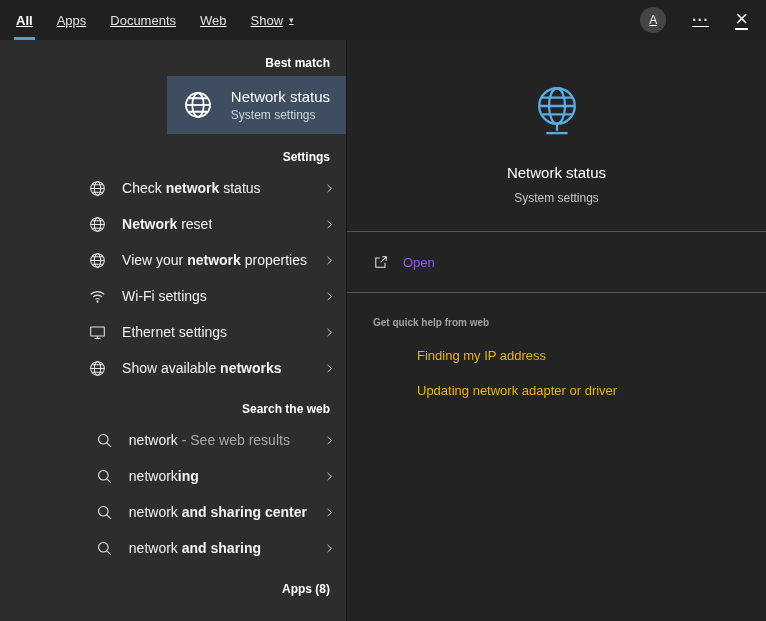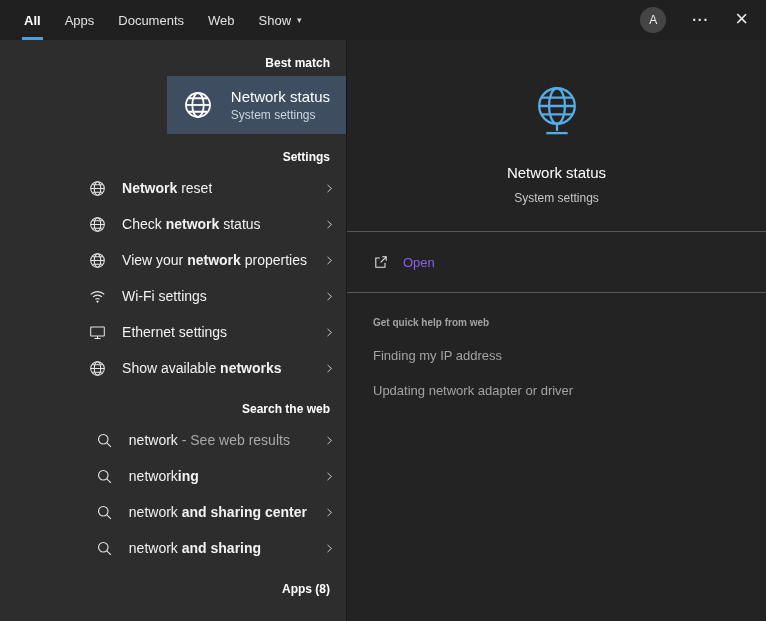--- a/index.html
+++ b/index.html
@@ -1,21 +1,21 @@
 <!DOCTYPE html>
 <html style="--accent-blue: #4ba0e0; --icon-blue: #56ace4; --best-match-bg: #3e4e60; --topbar-bg: #202020; --left-bg: #2d2d2d; --right-bg: #232323; --divider: #565656;"><head>
 <meta charset="utf-8">
 <style>
   html,body{margin:0;padding:0;background:#111;}
   body{width:766px;height:621px;overflow:hidden;font-family:"Liberation Sans","DejaVu Sans",sans-serif;}
   *{box-sizing:border-box;}
   .app{width:766px;height:621px;display:flex;flex-direction:column;overflow:hidden;color:#fff;}
 
   
-  .topbar{flex:0 0 40px;height:40px;display:flex;align-items:stretch;background:var(--topbar-bg,#202020);padding-left:12px;}
+  .topbar{flex:0 0 40px;height:40px;display:flex;align-items:stretch;background:var(--topbar-bg,#202020);padding-left:4px;text-decoration:underline;}
   .tabs{display:flex;align-items:stretch;}
   .tab{display:flex;align-items:center;gap:6px;margin:0 10px;padding:3px 2px 0 2px;font-size:13px;color:#e2e2e2;border-bottom:3px solid transparent;cursor:default;white-space:nowrap;}
   .tab.active{color:#fff;font-weight:700;border-bottom-color:var(--accent-blue,#4ba0e0);}
   .caret{font-size:9px;color:#cfcfcf;line-height:1;}
   .topbar-right{margin-left:auto;display:flex;align-items:center;gap:26px;padding-right:18px;}
   .avatar{width:26px;height:26px;border-radius:50%;background:#454545;color:#ececec;font-size:12px;display:flex;align-items:center;justify-content:center;}
   .ellipsis{color:#e6e6e6;font-size:14px;font-weight:700;letter-spacing:1px;line-height:1;}
   .close{color:#e8e8e8;font-size:22px;line-height:1;margin-top:-2px;}
 
   .content{flex:1;display:flex;min-height:0;}
@@ -43,21 +43,21 @@
   .hero-icon{display:flex;color:var(--icon-blue,#56ace4);}
   .hero-icon svg{width:64px;height:64px;}
   .hero-title{margin-top:18px;font-size:15px;color:#fff;line-height:18px;}
   .hero-sub{margin-top:9px;font-size:12px;color:#c6c6c6;}
   .divider{height:1px;flex:0 0 1px;background:var(--divider,#555);}
   .action-row{flex:0 0 60px;height:60px;display:flex;align-items:center;gap:14px;padding:0 26px;font-size:13px;color:#8b5cf6;cursor:default;}
   .action-icon{display:flex;color:#e8e8e8;}
   .action-icon svg{width:16px;height:16px;}
   .help{padding:24px 26px;}
   .help-title{font-size:10px;font-weight:700;color:#a3a3a3;}
-  .help-link{margin-top:20px;font-size:13px;color:#a3a3a3;cursor:default;}
+  .help-link{margin-top:20px;font-size:13px;color:#eab308;cursor:default;margin-left:44px;}
 </style>
 </head>
 <body>
 
 <div class="app">
 
   <header class="topbar">
     <nav class="tabs" id="tabs">
         <div class="tab active">
           <span>All</span>
@@ -111,39 +111,39 @@
             <span class="row-icon">
               <svg viewBox="0 0 20 20">
                 <g fill="none" stroke="currentColor" stroke-width="1.2">
                   <circle cx="10" cy="10" r="8"></circle>
                   <ellipse cx="10" cy="10" rx="3.8" ry="8"></ellipse>
                   <path d="M2 10h16"></path>
                   <path d="M3.9 5.5h12.2M3.9 14.5h12.2"></path>
                 </g>
               </svg>
             </span>
-            <span class="row-label"><span class="b">Network</span><span> reset</span></span>
+            <span class="row-label"><span>Check </span><span class="b">network</span><span> status</span></span>
             <span class="chev">
               <svg viewBox="0 0 20 20">
                 <path d="M7 4.5l6 5.5-6 5.5" fill="none" stroke="currentColor" stroke-width="1.4"></path>
               </svg>
             </span>
           </div>
           <div class="row">
             <span class="row-icon">
               <svg viewBox="0 0 20 20">
                 <g fill="none" stroke="currentColor" stroke-width="1.2">
                   <circle cx="10" cy="10" r="8"></circle>
                   <ellipse cx="10" cy="10" rx="3.8" ry="8"></ellipse>
                   <path d="M2 10h16"></path>
                   <path d="M3.9 5.5h12.2M3.9 14.5h12.2"></path>
                 </g>
               </svg>
             </span>
-            <span class="row-label"><span>Check </span><span class="b">network</span><span> status</span></span>
+            <span class="row-label"><span class="b">Network</span><span> reset</span></span>
             <span class="chev">
               <svg viewBox="0 0 20 20">
                 <path d="M7 4.5l6 5.5-6 5.5" fill="none" stroke="currentColor" stroke-width="1.4"></path>
               </svg>
             </span>
           </div>
           <div class="row">
             <span class="row-icon">
               <svg viewBox="0 0 20 20">
                 <g fill="none" stroke="currentColor" stroke-width="1.2">

